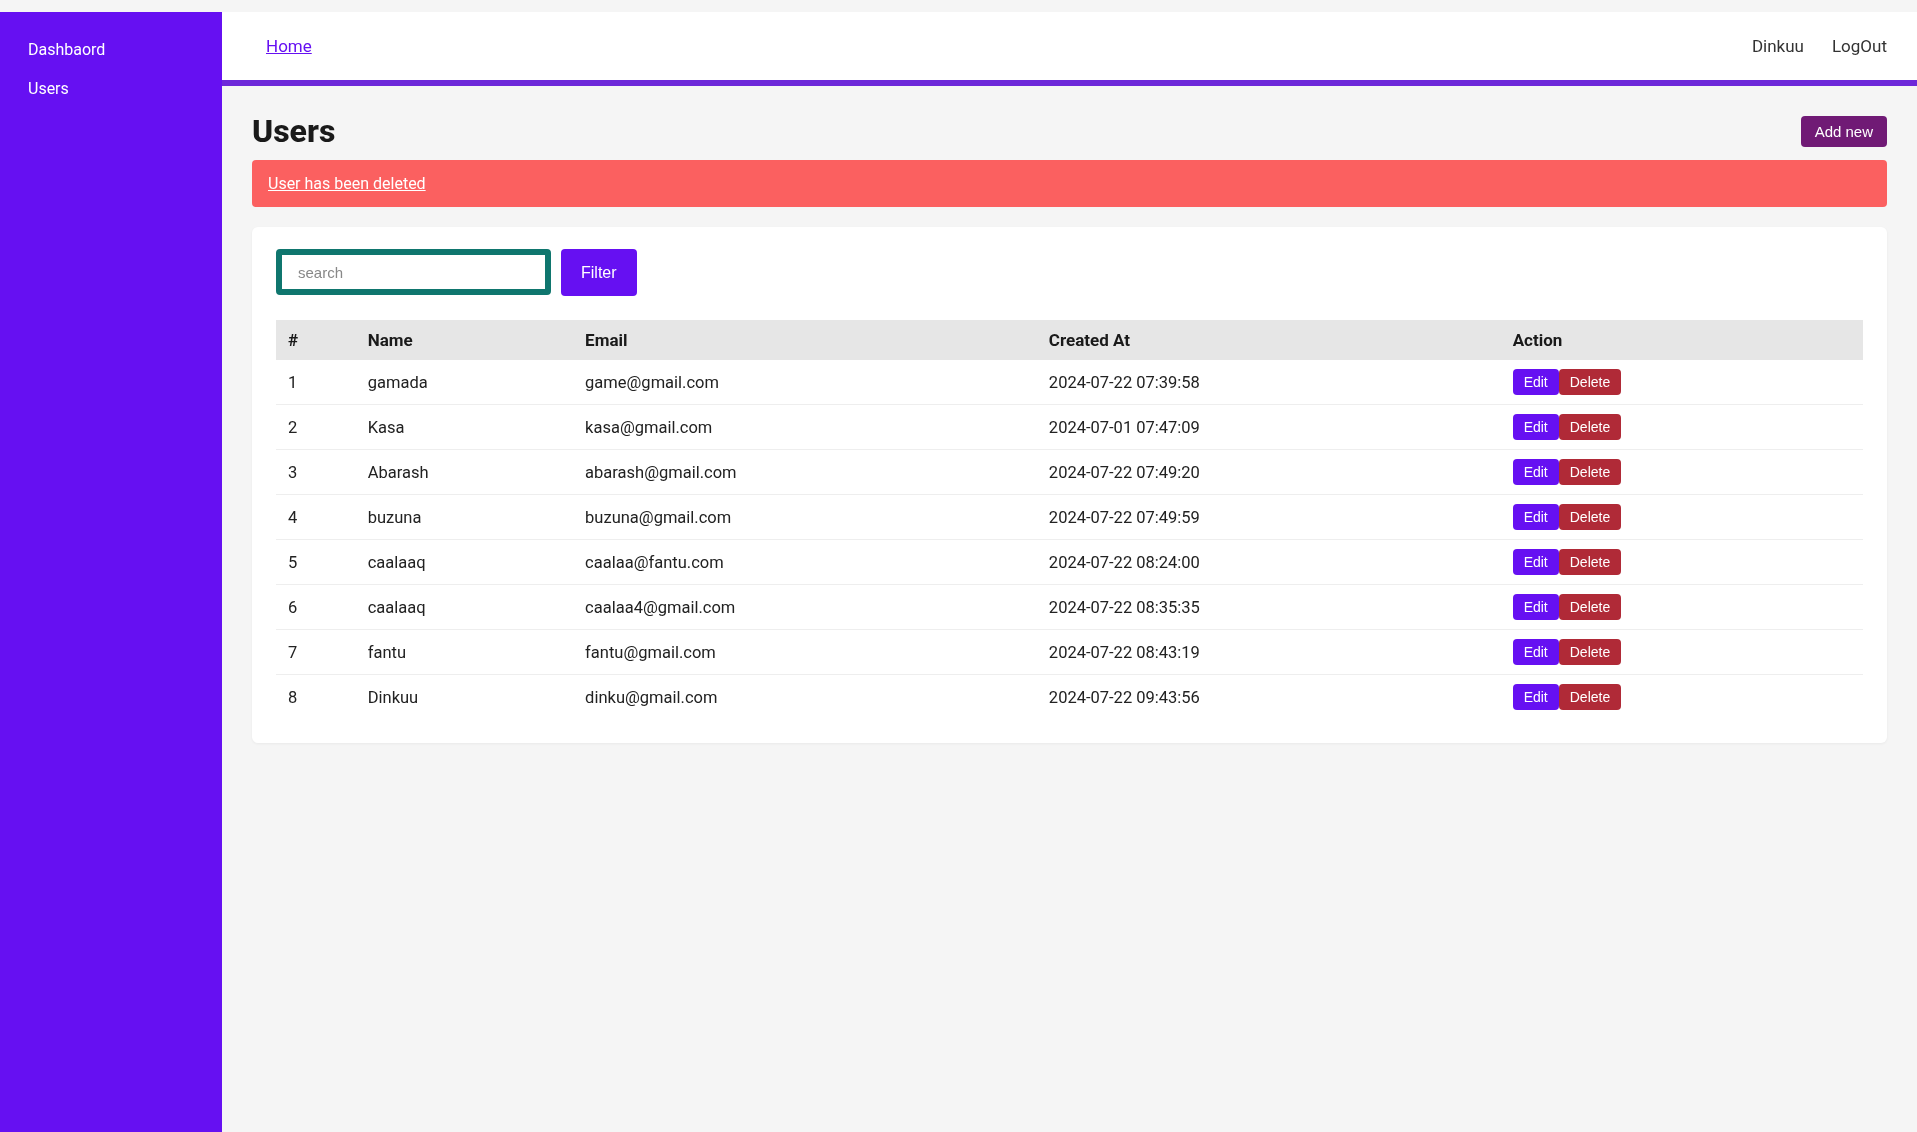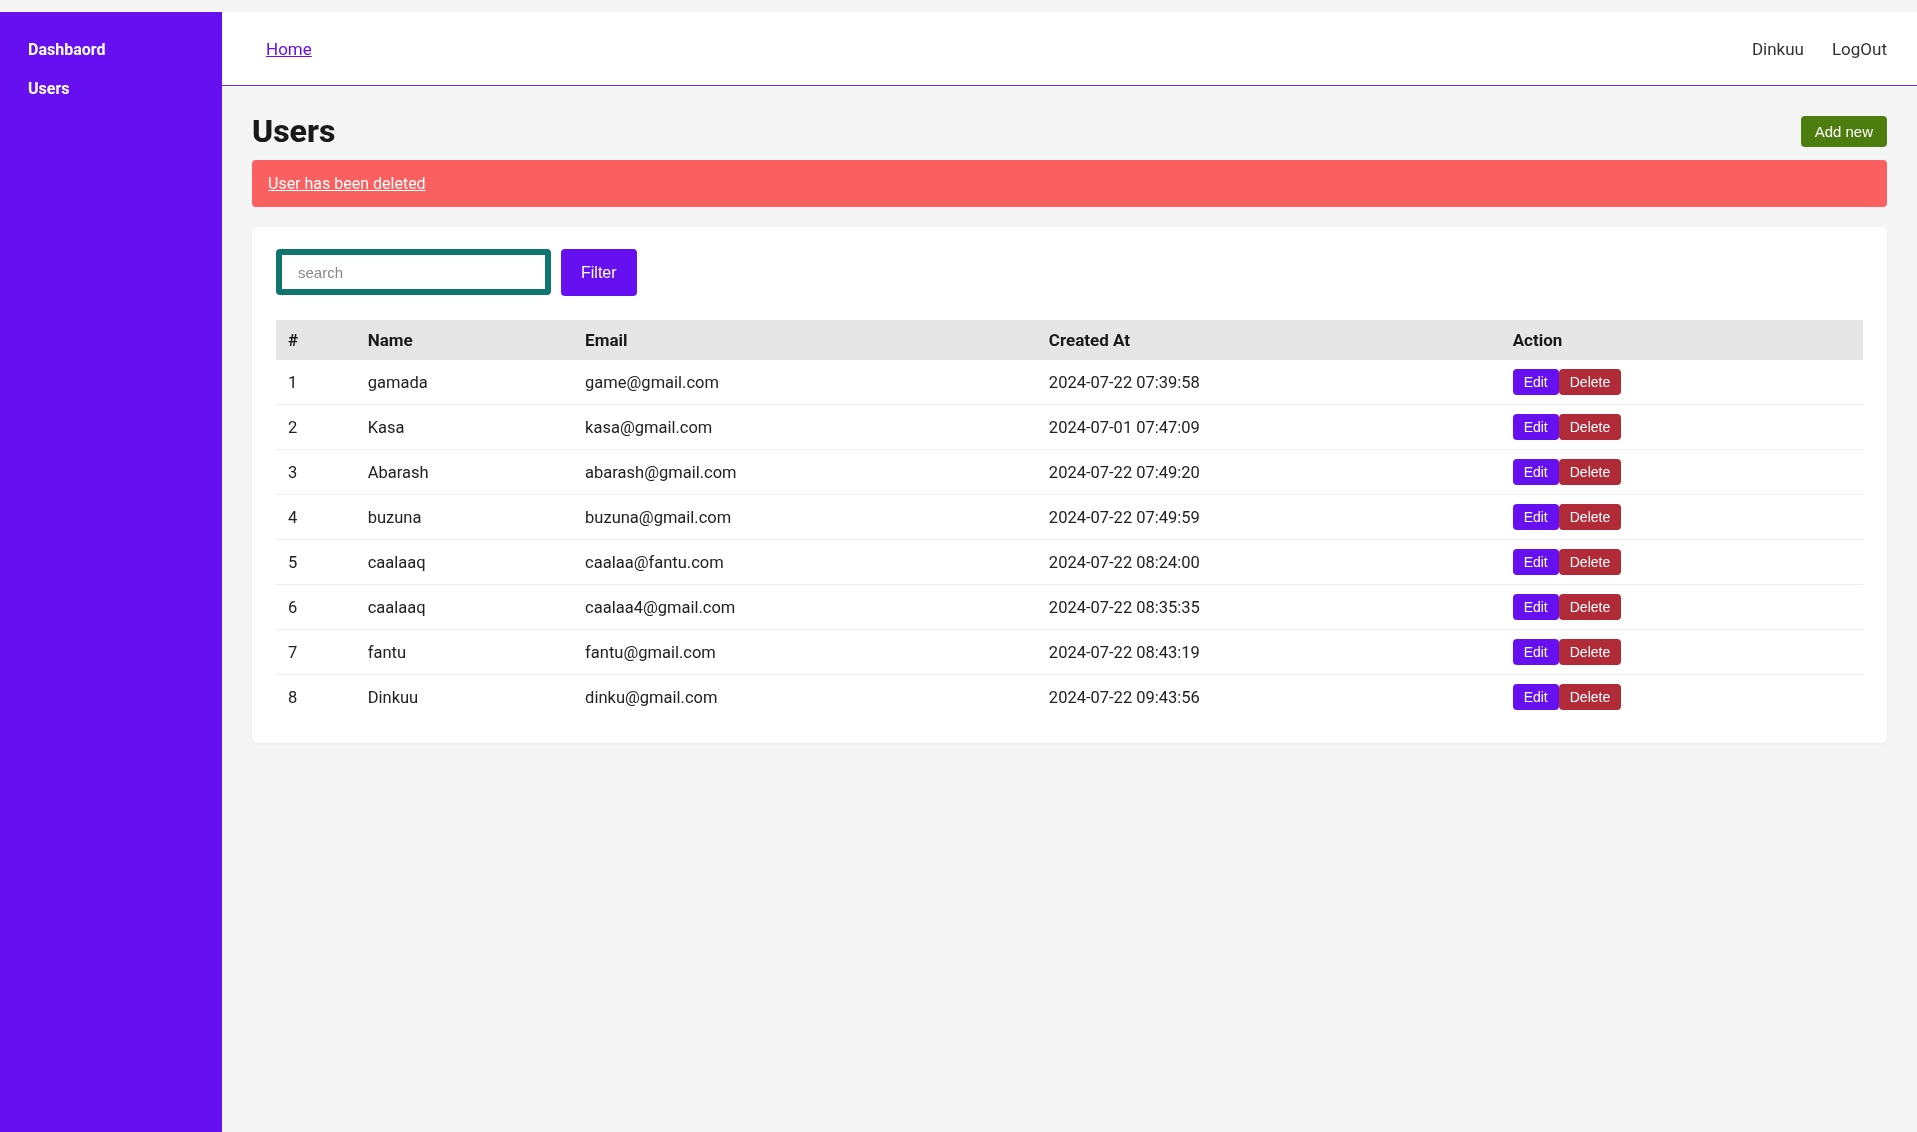--- a/index.html
+++ b/index.html
@@ -21,40 +21,39 @@
     min-height: calc(100vh - 12px);
   }
 
   
   .sidebar {
     width: 222px;
     background: #6610f2;
     color: #fff;
     flex-shrink: 0;
     padding-top: 18px;
-    font-weight: bold;
   }
   .sidebar-item {
     padding: 10px 28px;
     font-size: 16px;
     cursor: pointer;
     color: #fff;
   }
 
   
   .main {
     flex: 1;
     display: flex;
     flex-direction: column;
     background: #f5f5f5;
   }
 
   .topnav {
     background: #fff;
-    border-bottom: 1px solid #6d28d9;
+    border-bottom: 6px solid #6d28d9;
     display: flex;
     align-items: center;
     justify-content: space-between;
     padding: 0 30px 0 44px;
     height: 74px;
   }
   .topnav-left a {
     color: #6610f2;
     text-decoration: underline;
     font-size: 17px;
@@ -88,21 +87,21 @@
   }
   .btn {
     display: inline-block;
     border: none;
     border-radius: 4px;
     padding: 7px 14px;
     font-size: 15px;
     cursor: pointer;
     color: #fff;
   }
-  .btn-success { background: #4d7c0f; text-align: right; }
+  .btn-success { background: #701a75; text-align: right; }
   .btn-purple  { background: #6610f2; }
   .btn-danger  { background: #b02a37; }
   .btn-sm { padding: 5px 11px; font-size: 14px; border-radius: 4px; }
 
   .alert {
     background: #fb6060;
     color: #fff;
     padding: 14px 16px;
     border-radius: 4px;
     margin-bottom: 20px;

